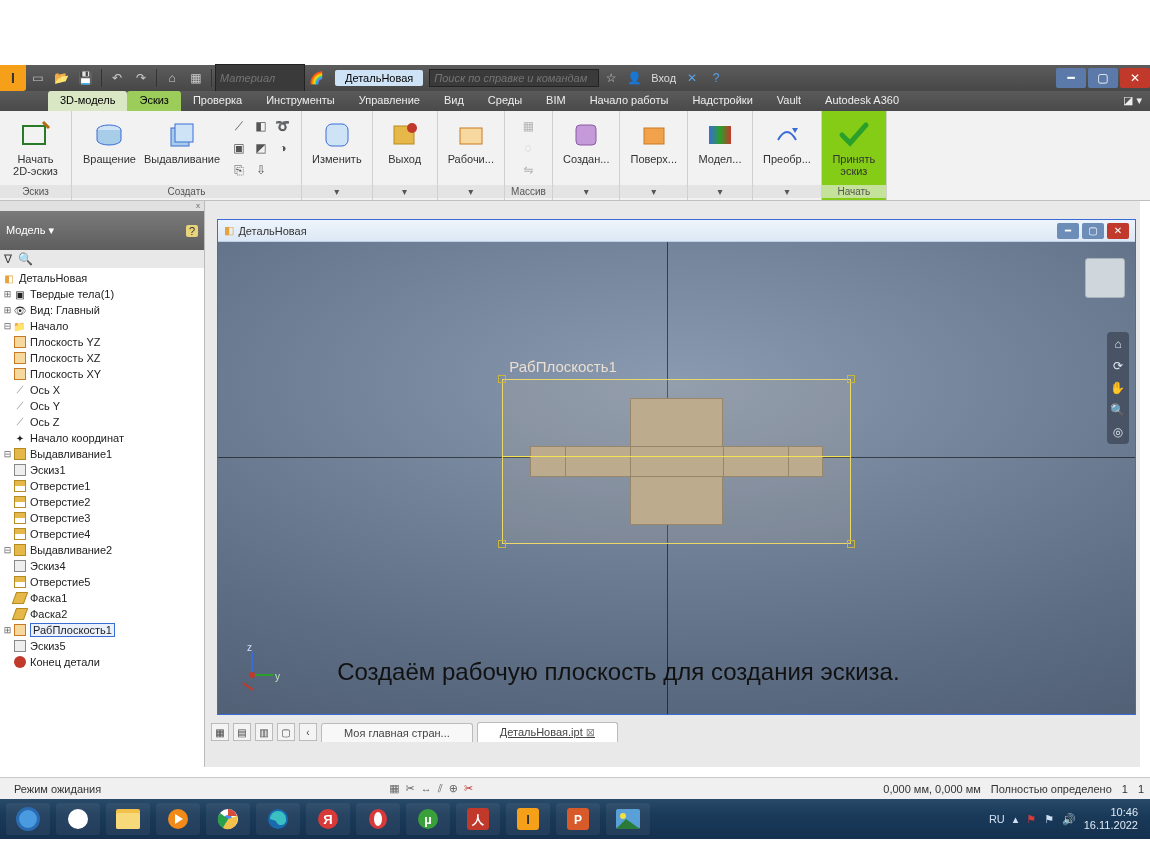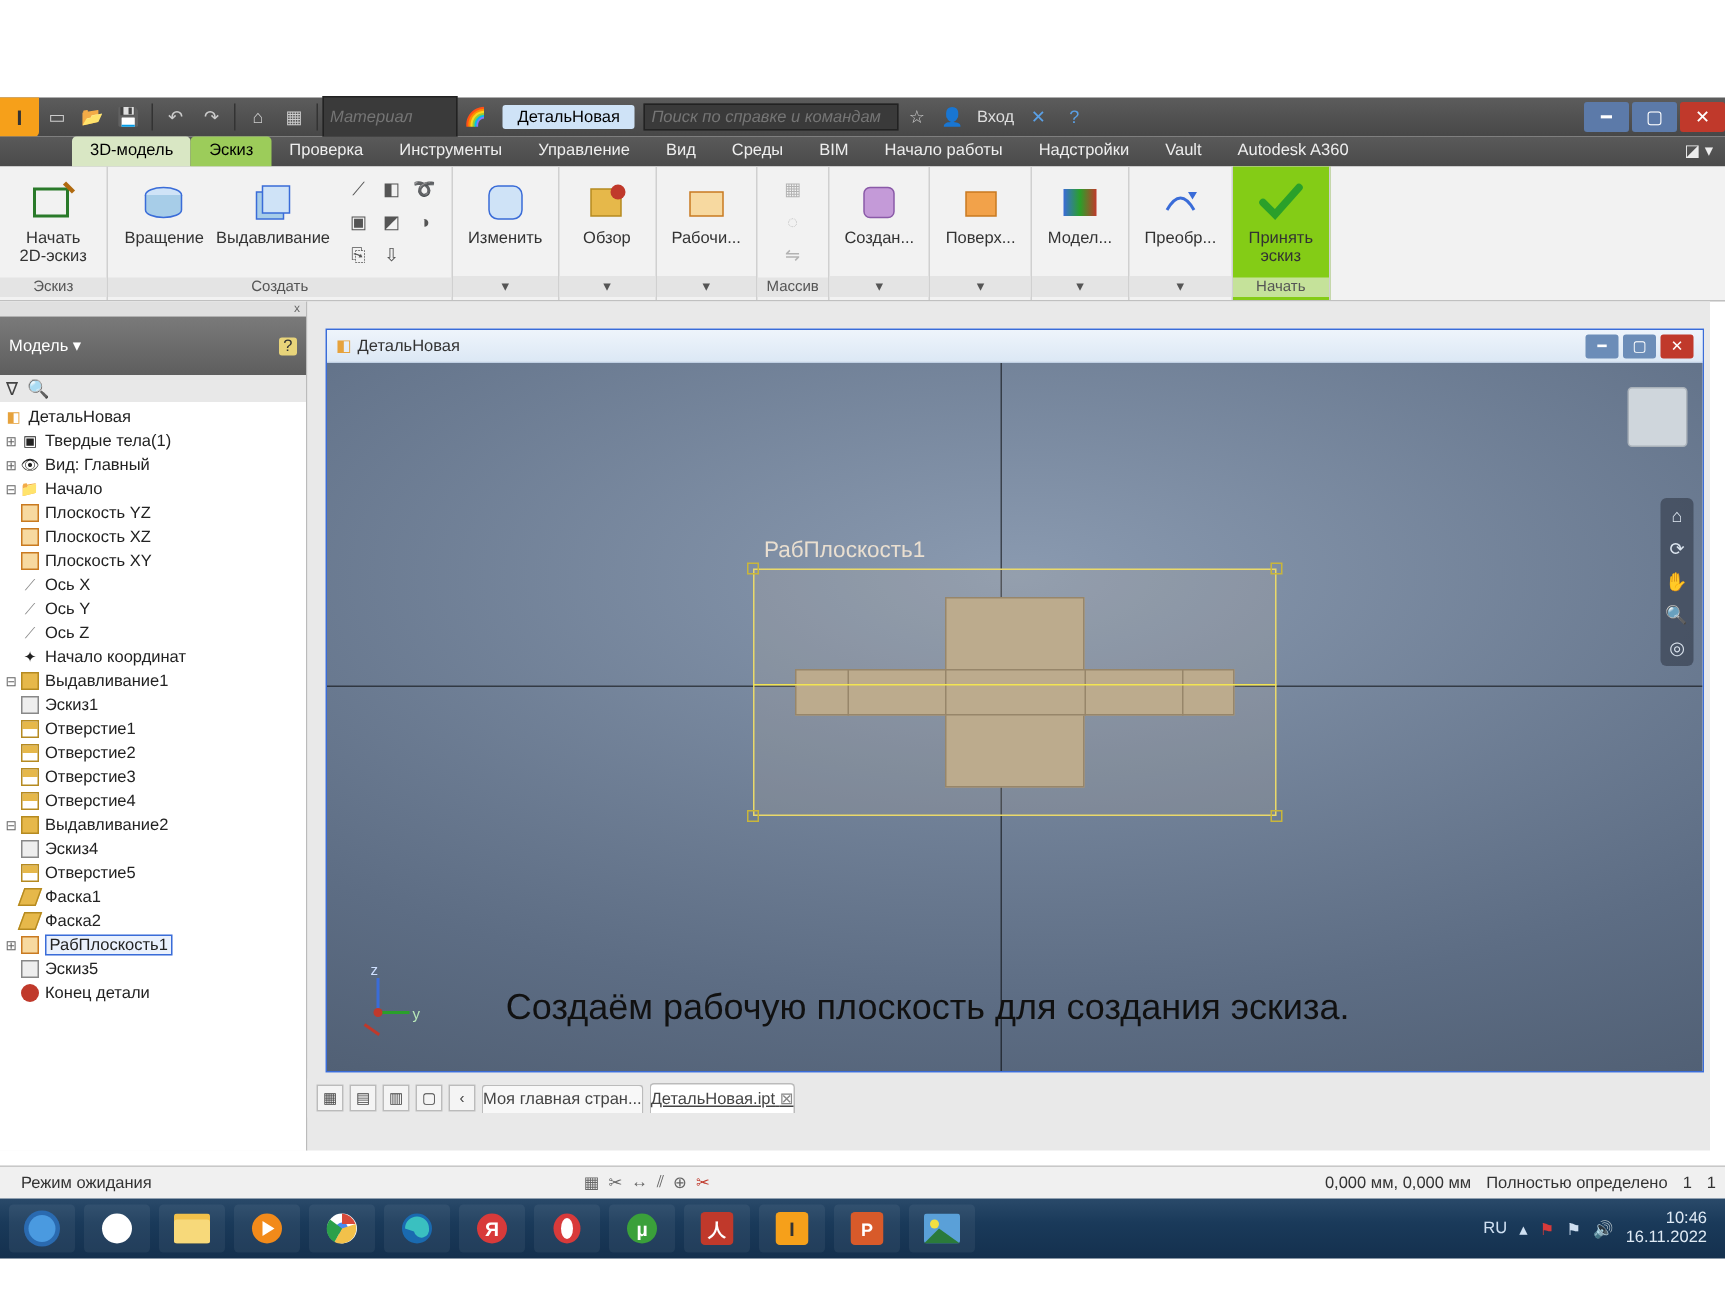--- a/index.html
+++ b/index.html
@@ -98,21 +98,21 @@
 .triad .dot{position:absolute;left:8px;bottom:8px;width:6px;height:6px;background:#c0392b;border-radius:50%;}
 .triad .zl{position:absolute;left:6px;top:-4px;font-size:10px;color:#cfe0ff;}
 .triad .yl{position:absolute;left:34px;bottom:4px;font-size:10px;color:#b8e8b8;}
 .navbar { position:absolute; right:6px; top:90px; width:22px; background:rgba(60,70,85,0.75); border-radius:4px; padding:4px 0; display:flex; flex-direction:column; align-items:center; gap:6px;}
 .navbar .nb { width:16px;height:16px;color:#dde6f0;font-size:12px;display:flex;align-items:center;justify-content:center;}
 .viewcube { position:absolute; right:10px; top:16px; width:40px;height:40px; background:#cfd6dc; border:1px solid #aab2ba; border-radius:3px;}
 
 
 .doctabs { position:absolute; left:0; right:0; bottom:22px; height:26px; background:#e9e9e9; display:flex; align-items:center; padding:0 6px; gap:4px; font-size:11px; color:#444;}
 .doctabs .smbtn{width:18px;height:18px;border:1px solid #bbb;background:#f4f4f4;display:flex;align-items:center;justify-content:center;font-size:10px;}
-.doctabs .dtab{padding:3px 0;border:1px solid #bbb;border-bottom:none;background:#f8f8f8;border-radius:3px 3px 0 0;}
+.doctabs .dtab{padding:3px 22px;border:1px solid #bbb;border-bottom:none;background:#f8f8f8;border-radius:3px 3px 0 0;}
 .doctabs .dtab.active{background:#fff;text-decoration:underline;}
 
 
 .status {
   position:absolute; left:0; right:0; bottom:65px; height:22px;
   background:#f0f0f0; border-top:1px solid #c8c8c8;
   display:flex; align-items:center; font-size:11px; color:#333; padding:0 6px;
 }
 .status .seg2{padding:0 8px;text-align:center;}
 .status .icons { margin-left:280px; display:flex; gap:6px; color:#666;}
@@ -253,21 +253,21 @@
     </div>
 
   <div class="panel">
       <div class="big-btn">
         <div class="ico">
           <svg width="30" height="30">
             <rect x="4" y="6" width="20" height="18" fill="#e6b84a" stroke="#b58a20"></rect>
             <circle cx="22" cy="8" r="5" fill="#c0392b"></circle>
           </svg>
         </div>
-        <span>Обзор</span>
+        <span>Выход</span>
       </div>
       <div class="panel-title">▾</div>
     </div>
 
   <div class="panel">
       <div class="big-btn">
         <div class="ico">
           <svg width="30" height="30">
             <rect x="4" y="8" width="22" height="16" fill="#f7d9a0" stroke="#c97a20"></rect>
           </svg>

